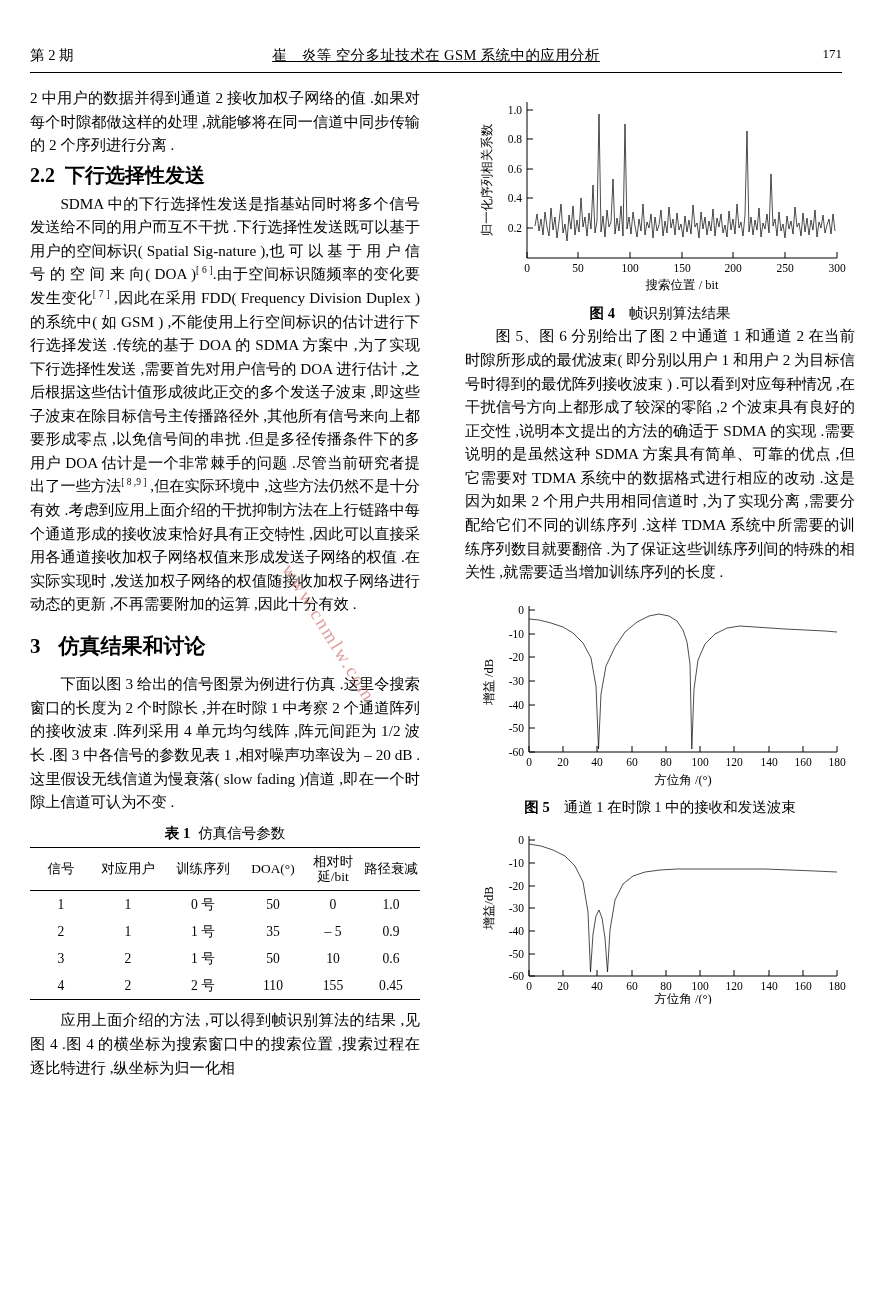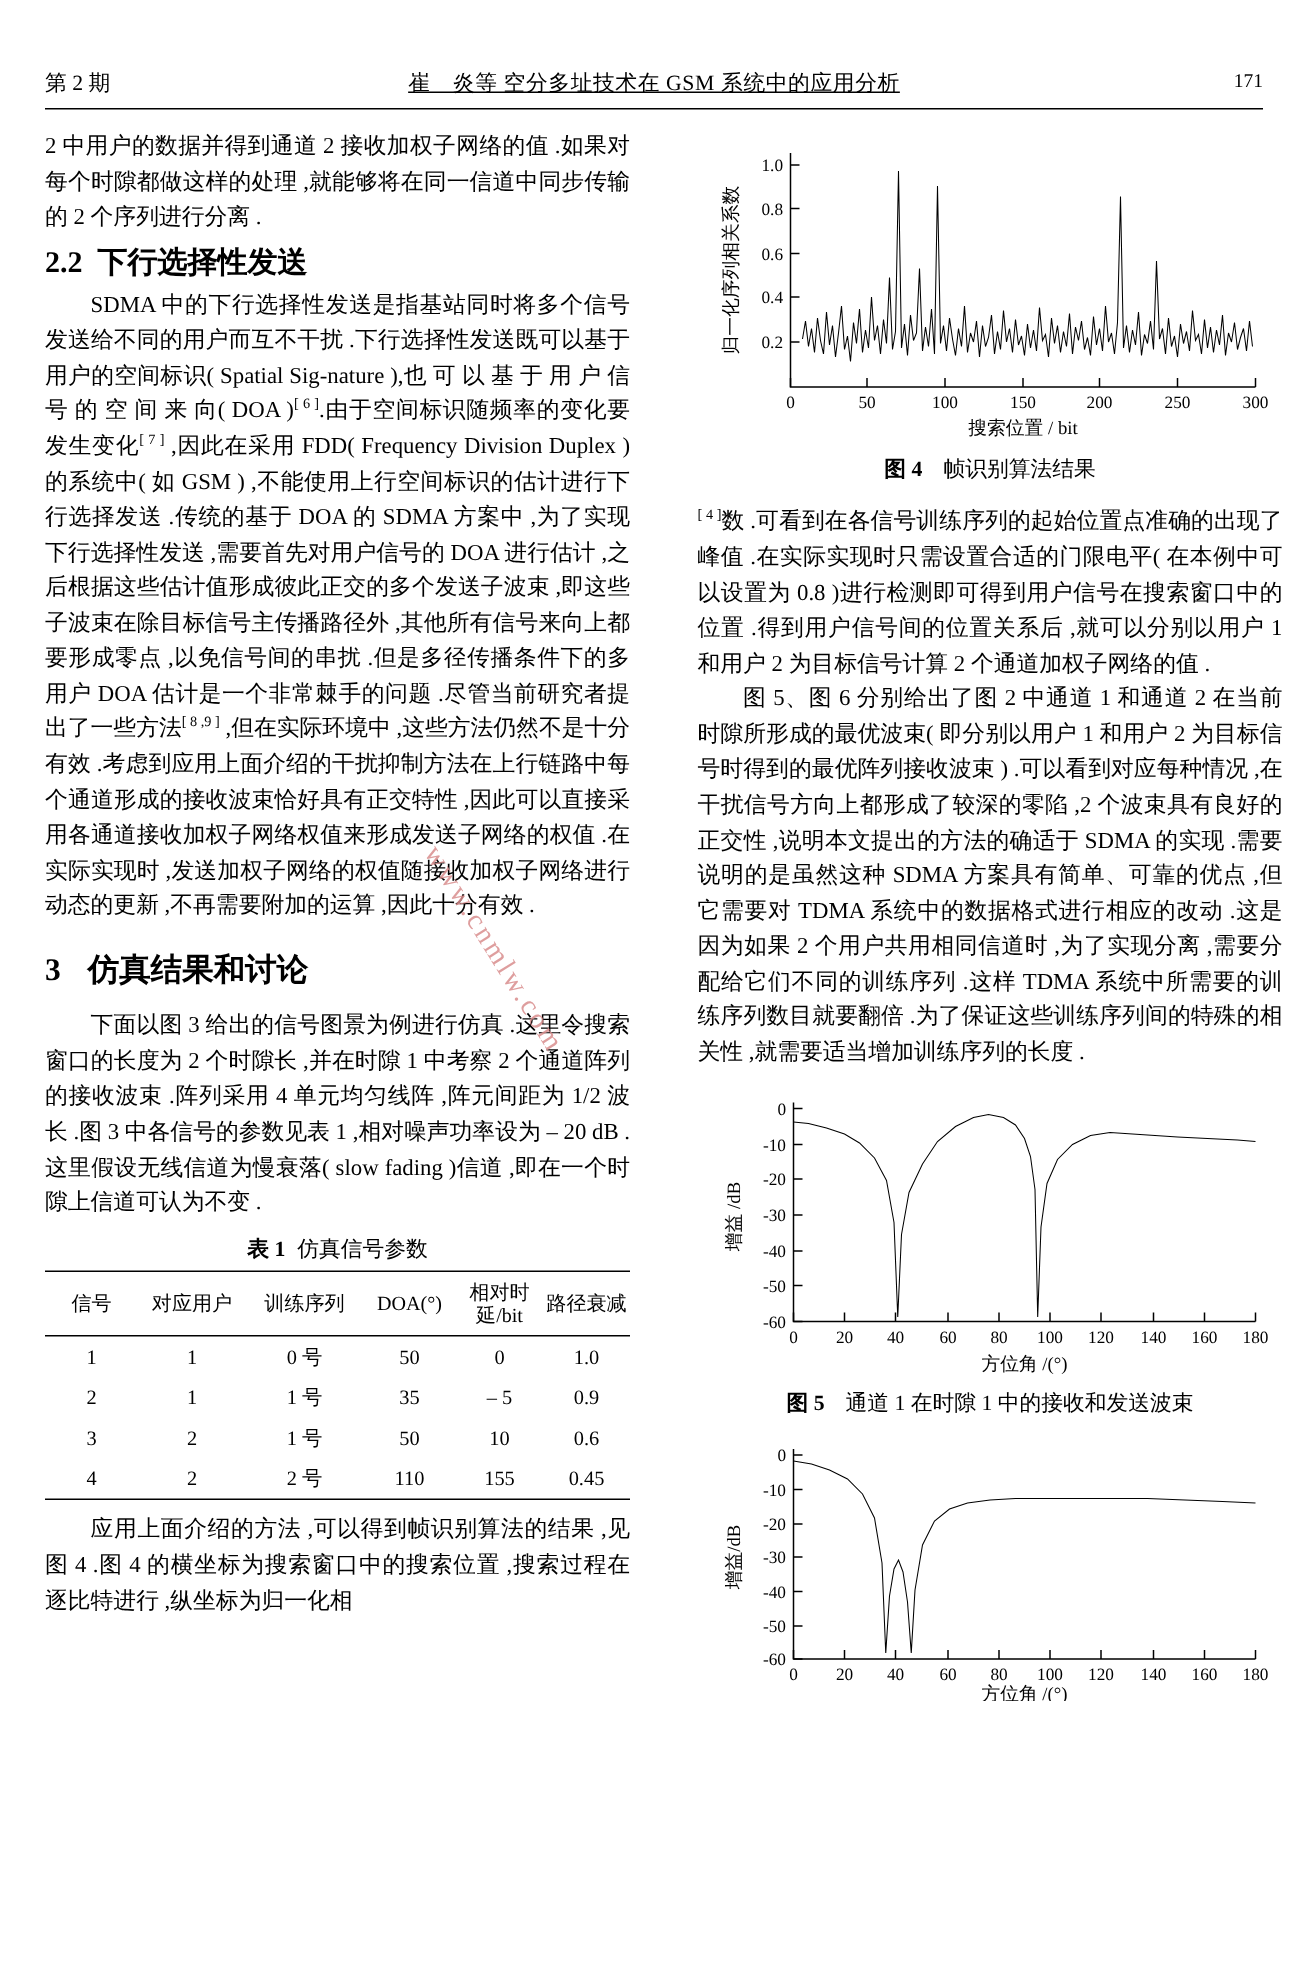--- a/index.html
+++ b/index.html
@@ -274,21 +274,20 @@
         <text class="ax-lbl" x="217" y="203" text-anchor="middle">搜索位置 / bit</text>
         <text class="ax-lbl" x="26" y="94" text-anchor="middle" transform="rotate(-90 26 94)">归一化序列相关系数</text>
 
         <polyline class="trace" points="70,140 72,128 74,145 76,133 78,149 80,126 82,141 84,150 86,122 88,144 90,131 92,152 94,136 96,118 98,147 100,138 102,155 104,129 106,143 108,120 110,149 112,134 114,146 116,112 118,141 120,131 122,150 124,127 126,143 128,99 130,147 132,135 134,28 136,146 138,130 140,151 142,124 144,141 146,136 148,93 150,148 152,132 154,145 156,120 158,150 160,38 162,143 164,131 166,148 168,126 170,140 172,151 174,133 176,145 178,118 180,149 182,136 184,142 186,128 188,152 190,131 192,145 194,139 196,124 198,150 200,135 202,147 204,121 206,142 208,133 210,149 212,127 214,144 216,138 218,151 220,130 222,146 224,134 226,148 228,119 230,141 232,137 234,152 236,126 238,143 240,131 242,149 244,135 246,145 248,123 250,150 252,132 254,141 256,128 258,147 260,139 262,151 264,125 266,144 268,133 270,148 272,118 274,142 276,136 278,150 280,129 282,45 284,146 286,131 288,149 290,134 292,144 294,122 296,151 298,137 300,143 302,128 304,147 306,88 308,140 310,133 312,150 314,126 316,145 318,138 320,152 322,130 324,143 326,135 328,148 330,121 332,141 334,137 336,150 338,127 340,146 342,132 344,149 346,134 348,144 350,124 352,151 354,136 356,142 358,129 360,147 362,139 364,133 366,148 368,128 370,145"></polyline>
       </svg>
       <div class="fig-cap">
         <span class="b nm">图 4</span><span>帧识别算法结果</span>
       </div>
     </div>
 
-    <p style="margin-top:12px"><sup>[ 4 ]</sup><span>数 .可看到在各信号训练序列的起始位置点准确的出现了峰值 .在实际实现时只需设置合适的门限电平( 在本例中可以设置为 0.8 )进行检测即可得到用户信号在搜索窗口中的位置 .得到用户信号间的位置关系后 ,就可以分别以用户 1 和用户 2 为目标信号计算 2 个通道加权子网络的值 .</span></p>
 
     <p class="ind">图 5、图 6 分别给出了图 2 中通道 1 和通道 2 在当前时隙所形成的最优波束( 即分别以用户 1 和用户 2 为目标信号时得到的最优阵列接收波束 ) .可以看到对应每种情况 ,在干扰信号方向上都形成了较深的零陷 ,2 个波束具有良好的正交性 ,说明本文提出的方法的确适于 SDMA 的实现 .需要说明的是虽然这种 SDMA 方案具有简单、可靠的优点 ,但它需要对 TDMA 系统中的数据格式进行相应的改动 .这是因为如果 2 个用户共用相同信道时 ,为了实现分离 ,需要分配给它们不同的训练序列 .这样 TDMA 系统中所需要的训练序列数目就要翻倍 .为了保证这些训练序列间的特殊的相关性 ,就需要适当增加训练序列的长度 .</p>
 
     <div class="fig" style="margin-top:10px">
       <svg width="390" height="196" viewBox="0 0 390 196">
         <polyline class="axis-line" points="64,12 64,158 372,158"></polyline>
         <g>
           <line class="tick" x1="64" y1="16" x2="70" y2="16"></line>
           <line class="tick" x1="64" y1="40" x2="70" y2="40"></line>
           <line class="tick" x1="64" y1="63" x2="70" y2="63"></line>

